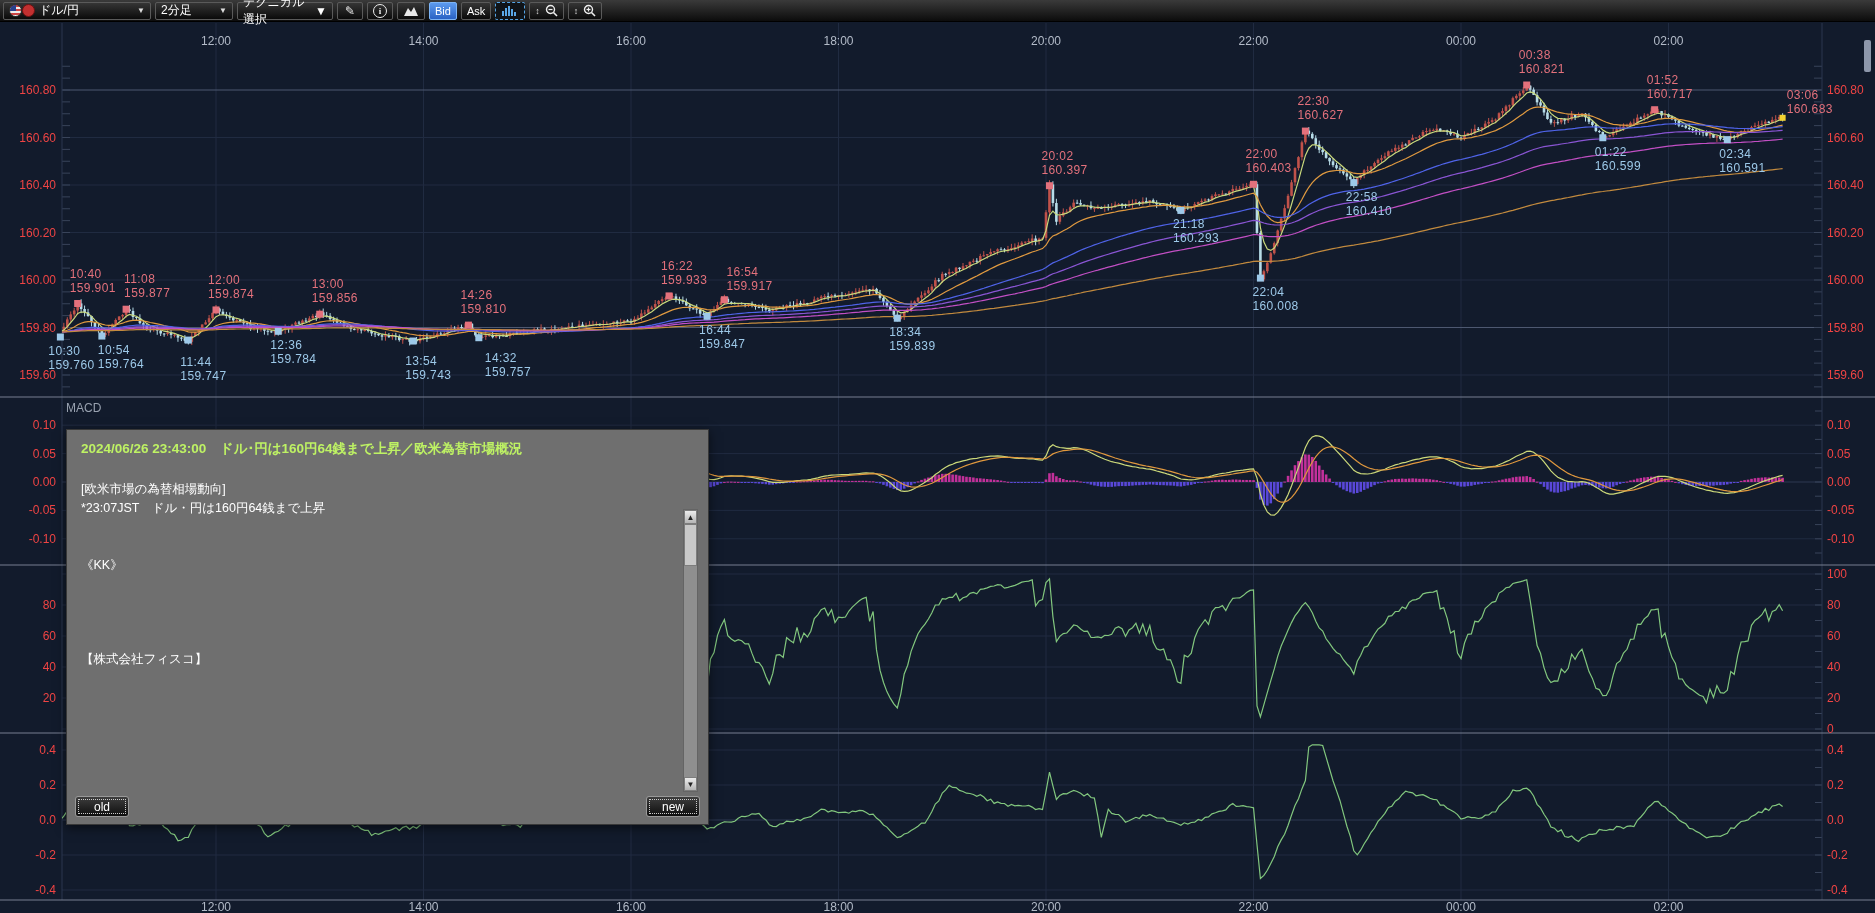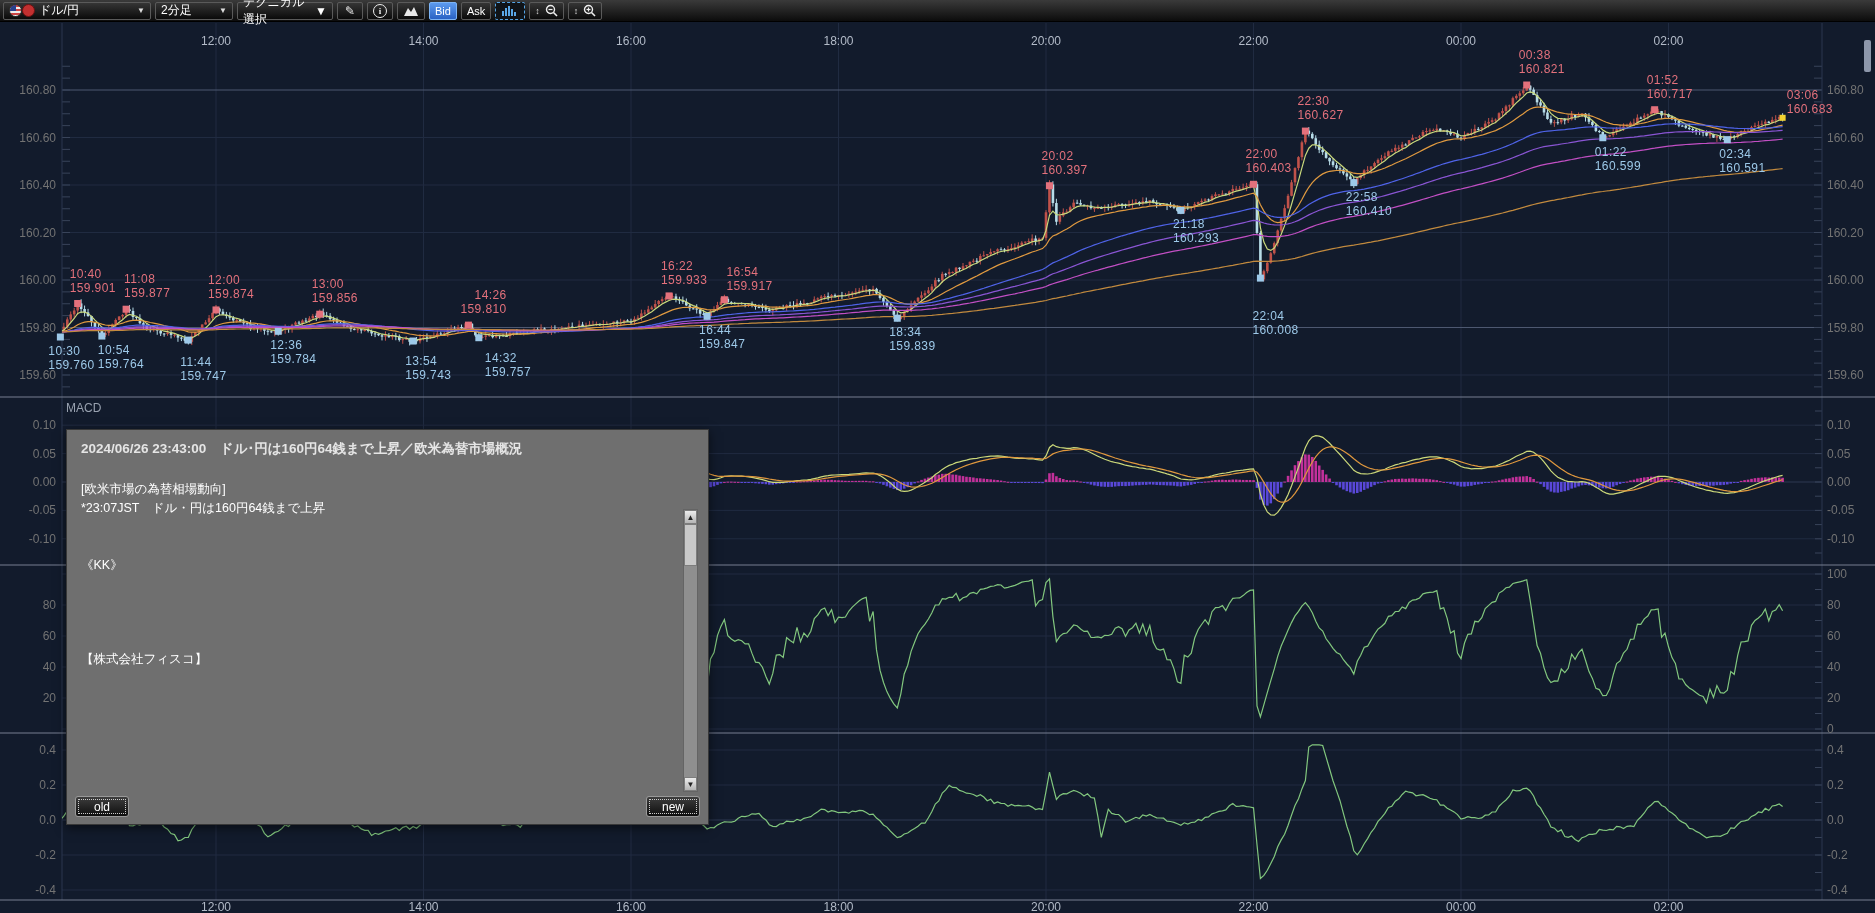--- a/index.html
+++ b/index.html
@@ -21,35 +21,35 @@
   .flag.us{background:repeating-linear-gradient(180deg,#c44 0 2px,#eee 2px 4px);border:1px solid #333;position:relative;overflow:hidden}
   .flag.us::after{content:"";position:absolute;left:0;top:0;width:6px;height:6px;background:#28408e}
   .flag.jp{background:#c23030;border:1px solid #6e1212;margin-left:-4px}
   .iglyph{font-size:12px;color:#eee;line-height:1}
   .infoc{width:12px;height:12px;border-radius:50%;border:1px solid #eee;color:#eee;font-size:9px;
     font-weight:bold;display:flex;align-items:center;justify-content:center;font-family:"Liberation Serif",serif}
   .updown{font-size:9px;color:#ddd;margin-right:1px}
   
   #csvg{position:absolute;left:0;top:0;z-index:1}
   #labels{position:absolute;left:0;top:0;width:1875px;height:913px;z-index:10;pointer-events:none}
-  .axlabel{position:absolute;font-size:12px;color:#737373;white-space:nowrap}
+  .axlabel{position:absolute;font-size:12px;color:#ef4444;white-space:nowrap}
   .axlabel.r{text-align:left}.axlabel.l{width:50px;text-align:right}
   .tlabel{position:absolute;font-size:12px;color:#b3bbc8;width:44px;text-align:center}
   .ann{position:absolute;font-size:12px;line-height:14px;letter-spacing:.4px;white-space:nowrap}
   .ann.high{color:#e4717c}.ann.low{color:#9dc9e9}.ann.cur{color:#e4717c}
   .paneltag{position:absolute;font-size:12px;color:#98a1af}
   .vscroll{position:absolute;left:1864px;top:40px;width:7px;height:32px;background:#8d97ab;
     border-radius:2px;z-index:5}
   
   .dialog{position:absolute;left:66px;top:429px;width:643px;height:396px;background:#6f6f6f;
     border:1px solid #383838;box-shadow:0 3px 10px rgba(0,0,0,.55);z-index:50;box-sizing:border-box}
   .dlg-title{height:20px;background:linear-gradient(#7e7e7e,#5c5c5c);border-bottom:1px solid #d6d6d6;
     display:flex;align-items:center;padding:0 8px;color:#fff;font-size:12px;font-weight:bold}
   .dlg-close{margin-left:auto;cursor:pointer;font-size:12px;font-weight:normal}
-  .dlg-headline{margin:10px 14px 0 14px;font-size:13.5px;font-weight:bold;color:#e5e5e5}
+  .dlg-headline{margin:10px 14px 0 14px;font-size:13.5px;font-weight:bold;color:#bef264}
   .dlg-text{margin:22px 36px 0 14px;font-size:12.5px;line-height:19px;color:#fff}
   .dlg-text .nl{min-height:19px}
   .dlg-footer{margin:76px 14px 0 14px;font-size:12.5px;color:#fff}
   .sbar{position:absolute;right:10px;top:79px;width:15px;height:283px;background:#8f8f8f;
     border:1px solid #646464;box-sizing:border-box}
   .sb-btn{height:14px;background:linear-gradient(#ececec,#b5b5b5);color:#222;font-size:8px;
     display:flex;align-items:center;justify-content:center;cursor:pointer;border:1px solid #7d7d7d;box-sizing:border-box}
   .sb-btn.down{position:absolute;bottom:0;left:0;right:0}
   .sb-thumb{position:absolute;top:14px;left:0;right:0;height:42px;background:#c9c9c9;
     border:1px solid #7d7d7d;box-sizing:border-box;cursor:pointer}
@@ -1808,21 +1808,21 @@
       <div>159.877</div>
     </div>
     <div class="ann high" style="left: 208px; top: 272.925px;">
       <div>12:00</div>
       <div>159.874</div>
     </div>
     <div class="ann high" style="left: 311.75px; top: 277.2px;">
       <div>13:00</div>
       <div>159.856</div>
     </div>
-    <div class="ann high" style="left: 460.459px; top: 288.125px; text-align: right;">
+    <div class="ann high" style="left: 460.459px; top: 288.125px;">
       <div>14:26</div>
       <div>159.810</div>
     </div>
     <div class="ann high" style="left: 661.043px; top: 258.913px;">
       <div>16:22</div>
       <div>159.933</div>
     </div>
     <div class="ann high" style="left: 726.376px; top: 264.712px;">
       <div>16:54</div>
       <div>159.917</div>
@@ -1876,21 +1876,21 @@
       <div>159.847</div>
     </div>
     <div class="ann low" style="left: 889.293px; top: 325.238px;">
       <div>18:34</div>
       <div>159.839</div>
     </div>
     <div class="ann low" style="left: 1172.88px; top: 217.412px;">
       <div>21:18</div>
       <div>160.293</div>
     </div>
-    <div class="ann low" style="left: 1252.42px; top: 285.1px; margin-top: 24px;">
+    <div class="ann low" style="left: 1252.42px; top: 285.1px;">
       <div>22:04</div>
       <div>160.008</div>
     </div>
     <div class="ann low" style="left: 1345.79px; top: 189.625px;">
       <div>22:58</div>
       <div>160.410</div>
     </div>
     <div class="ann low" style="left: 1594.79px; top: 144.738px;">
       <div>01:22</div>
       <div>160.599</div>

